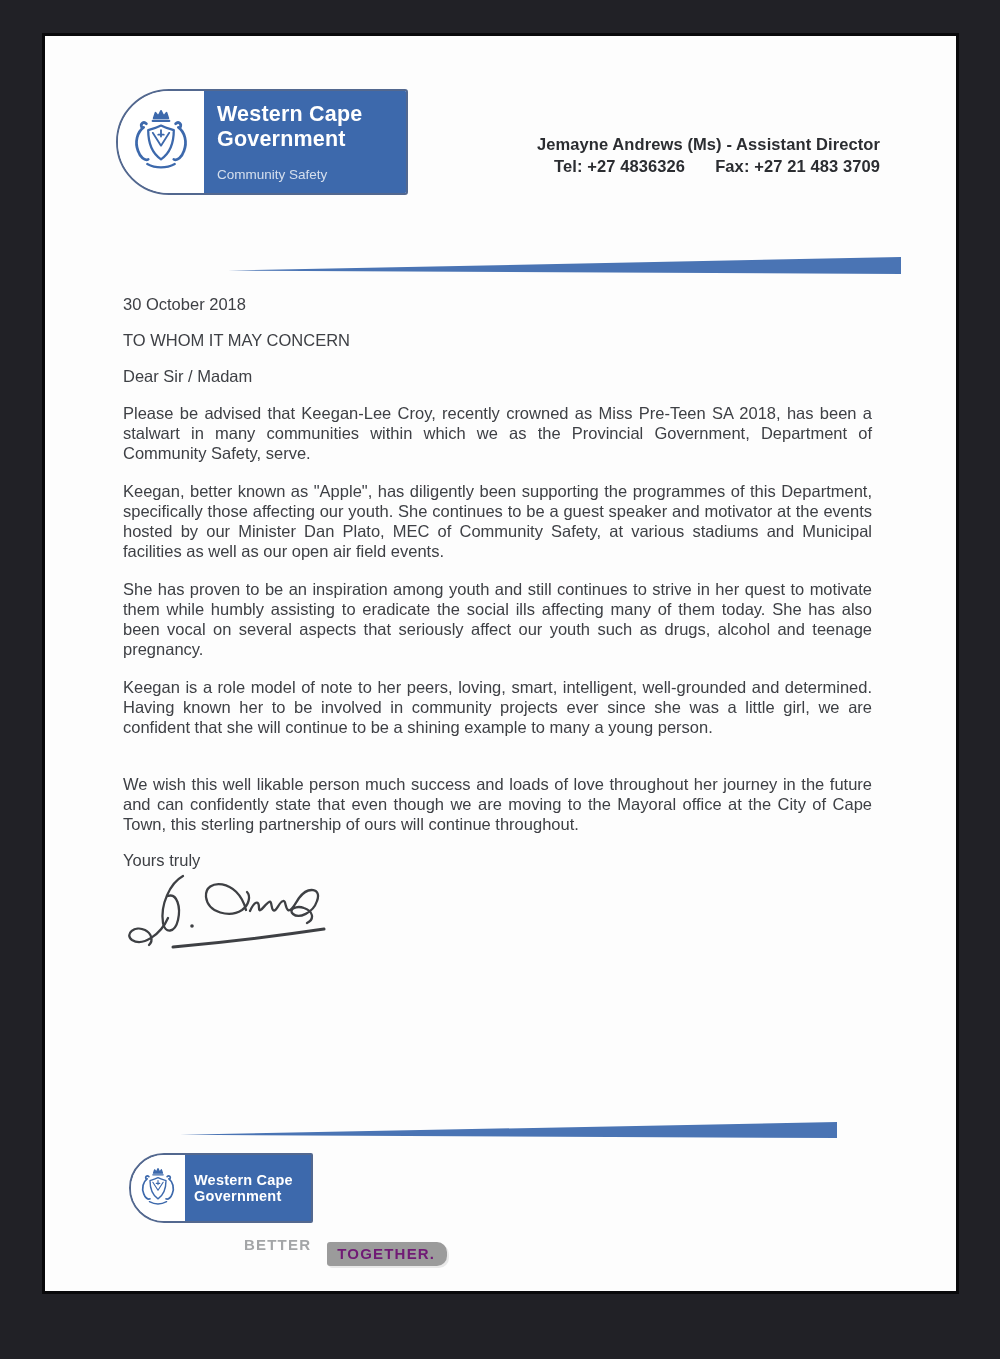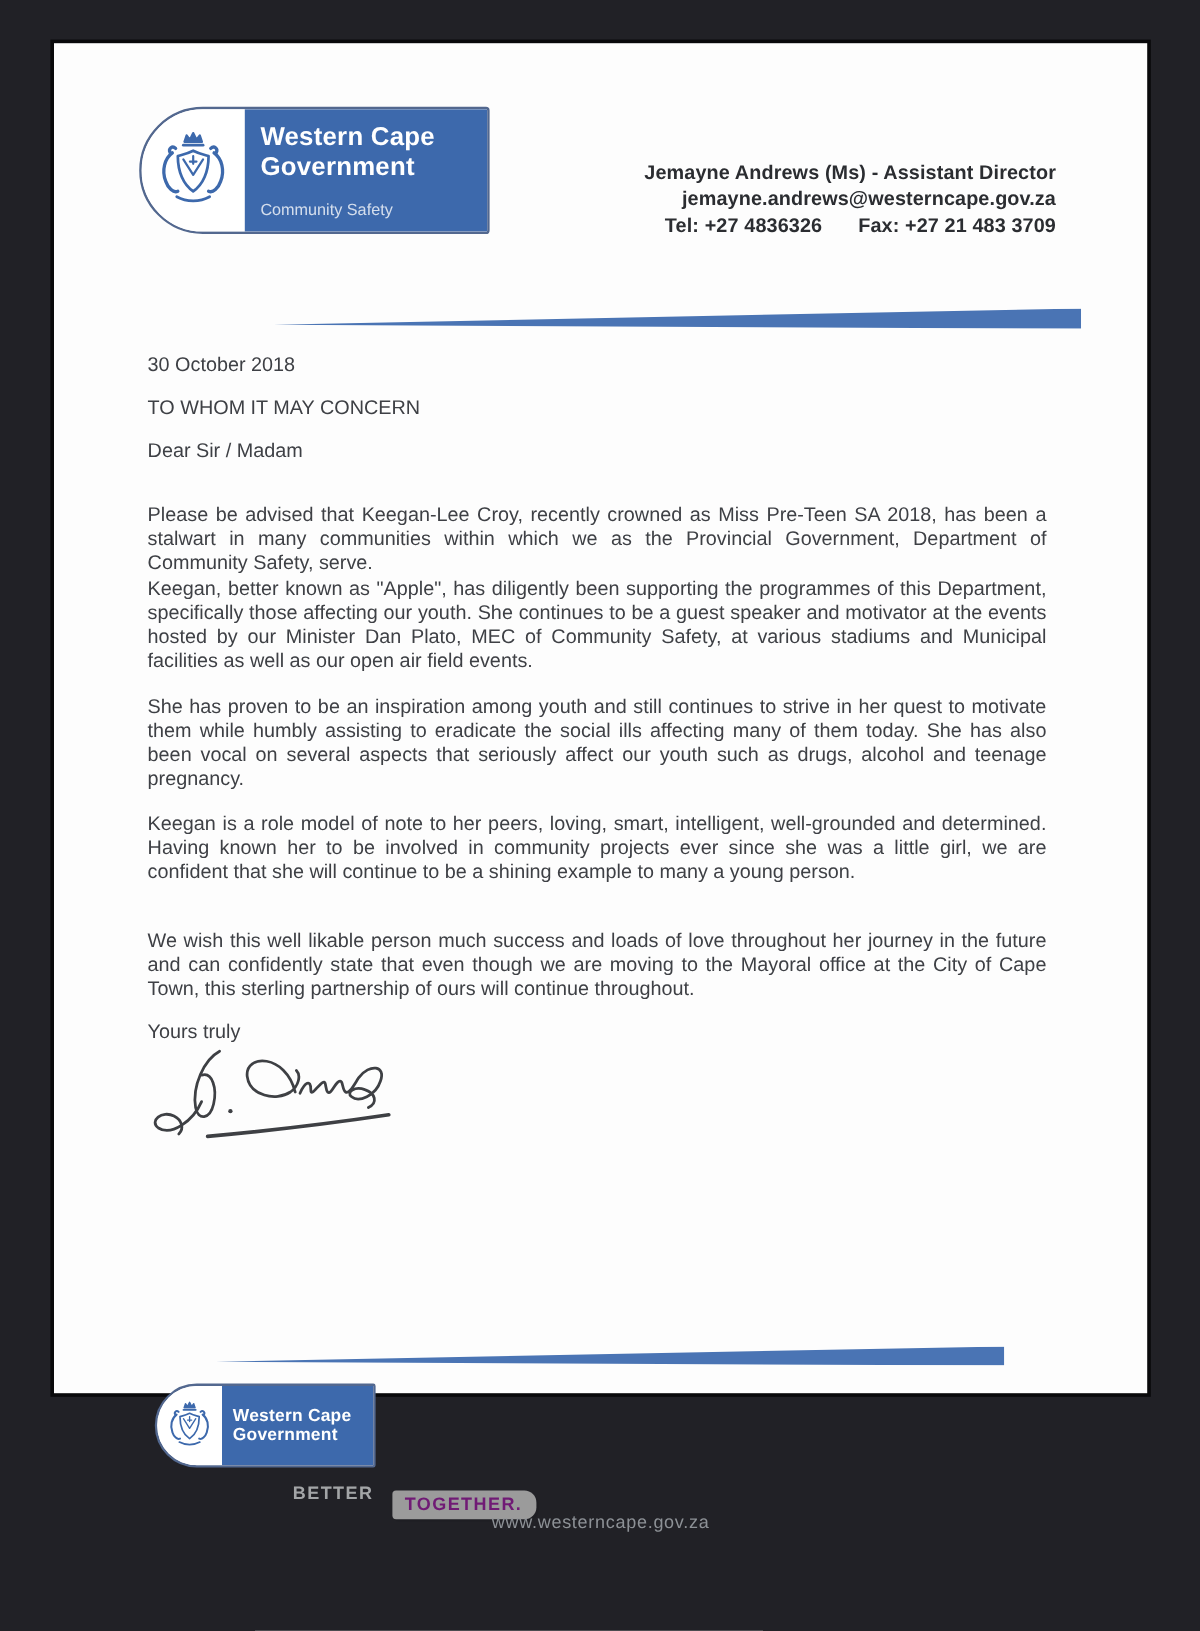--- a/index.html
+++ b/index.html
@@ -5,21 +5,21 @@
   html,body{margin:0;padding:0;}
   body{
     width:1000px;height:1359px;
     background:#212126;
     font-family:"Liberation Sans","DejaVu Sans",sans-serif;
     position:relative;
     overflow:hidden;
   }
   .paper{
     position:absolute;left:45px;top:36px;
-    width:911px;height:1125px;
+    width:911px;height:1255px;
     background:#fdfdfd;
     box-shadow:0 0 0 3px #09090b;
   }
   
   .logo{
     position:absolute;
     display:flex;
     overflow:hidden;
     border:2px solid #53688f;
     background:#fff;
@@ -111,33 +111,32 @@
       <div class="org">
         <div>Western Cape</div>
         <div>Government</div>
       </div>
       <div class="dept">Community Safety</div>
     </div>
   </div>
 
   <div class="contact">
     <div>Jemayne Andrews (Ms) - Assistant Director</div>
-    <div>jemayne.andrews@westerncape.gov.za</div>
     <div>
       <span>Tel: +27 4836326</span><span class="fax">Fax: +27 21 483 3709</span>
     </div>
   </div>
 
   <div class="swoosh top"></div>
 
   <div class="line" style="top:259px">30 October 2018</div>
   <div class="line" style="top:295px">TO WHOM IT MAY CONCERN</div>
   <div class="line" style="top:331px">Dear Sir / Madam</div>
 
-  <div class="body-text para" style="top:383px">Please be advised that Keegan-Lee Croy, recently crowned as Miss Pre-Teen SA 2018, has been a stalwart in many communities within which we as the Provincial Government, Department of Community Safety, serve.</div>
+  <div class="body-text para" style="top:367px">Please be advised that Keegan-Lee Croy, recently crowned as Miss Pre-Teen SA 2018, has been a stalwart in many communities within which we as the Provincial Government, Department of Community Safety, serve.</div>
   <div class="body-text para" style="top:445px">Keegan, better known as "Apple", has diligently been supporting the programmes of this Department, specifically those affecting our youth. She continues to be a guest speaker and motivator at the events hosted by our Minister Dan Plato, MEC of Community Safety, at various stadiums and Municipal facilities as well as our open air field events.</div>
   <div class="body-text para" style="top:543px">She has proven to be an inspiration among youth and still continues to strive in her quest to motivate them while humbly assisting to eradicate the social ills affecting many of them today. She has also been vocal on several aspects that seriously affect our youth such as drugs, alcohol and teenage pregnancy.</div>
   <div class="body-text para" style="top:641px">Keegan is a role model of note to her peers, loving, smart, intelligent, well-grounded and determined. Having known her to be involved in community projects ever since she was a little girl, we are confident that she will continue to be a shining example to many a young person.</div>
   <div class="body-text para" style="top:738px">We wish this well likable person much success and loads of love throughout her journey in the future and can confidently state that even though we are moving to the Mayoral office at the City of Cape Town, this sterling partnership of ours will continue throughout.</div>
 
   <div class="line" style="top:815px">Yours truly</div>
 
   <div class="signature">
     <svg width="240" height="95" viewBox="0 0 240 95" fill="none" stroke="#3e4044" stroke-width="2.3" stroke-linecap="round" stroke-linejoin="round">
       <path d="M66,8 C53,15 43,37 46,55 C48,66 58,65 61,52 C64,39 60,25 51,28"></path>
@@ -171,15 +170,14 @@
         <div>Government</div>
       </div>
     </div>
   </div>
 
   <div class="motto">
     <span class="better">BETTER</span>
     <span class="together">TOGETHER.</span>
   </div>
 
-  <div class="site">www.westerncape.gov.za</div>
 
 </div>
 
 </body></html>

